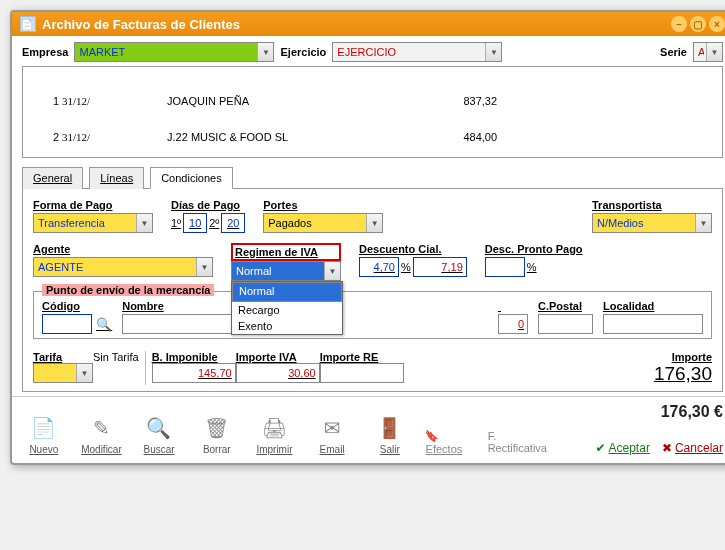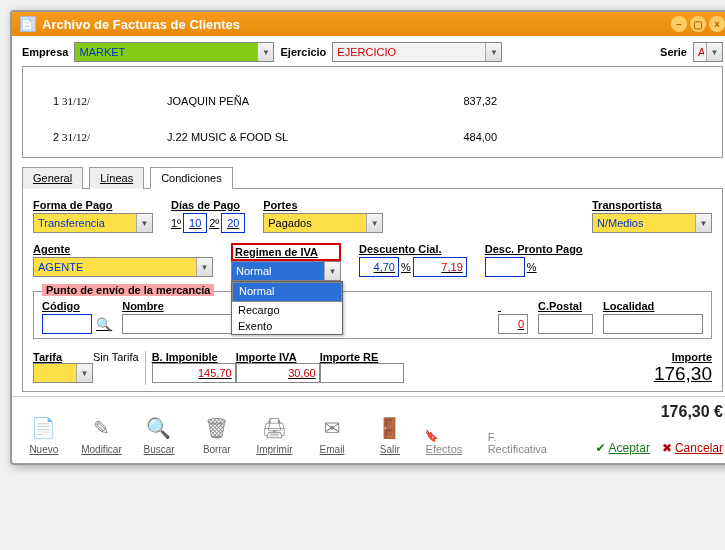--- a/index.html
+++ b/index.html
@@ -47,21 +47,21 @@
   .mag { color: #d68f00; font-size: 13px; margin-left: 2px; cursor: pointer; }
   .highlight-box { border: 2px solid #d40000; padding: 1px 2px; }
   .dropdown-open { position: absolute; border: 1px solid #666; background: #fff; z-index: 50; font-size: 11px; box-shadow: 1px 1px 3px rgba(0,0,0,0.3); }
   .dropdown-open .opt { padding: 2px 6px; cursor: pointer; }
   .dropdown-open .opt.sel { background: #2a6fd6; color: #fff; }
   .bottombar { display: flex; align-items: flex-end; padding: 6px 10px 8px; border-top: 1px solid #ccc; gap: 14px; font-size: 10px; color: #555; }
   .tbtn { display: flex; flex-direction: column; align-items: center; gap: 2px; cursor: pointer; width: 48px; }
   .tbtn .ico { width: 28px; height: 28px; display: flex; align-items: center; justify-content: center; font-size: 20px; color: #888; }
   .tbtn .lbl .u { text-decoration: underline; }
   .spacer { flex: 1; }
-  .extra-links { font-size: 11px; color: #888; display: flex; gap: 14px; align-items: center; }
+  .extra-links { font-size: 11px; color: #888; display: flex; gap: 14px; align-items: flex-start; }
   .extra-links .u { text-decoration: underline; }
   .total-right { font-size: 16px; font-weight: bold; color: #222; }
   .action-buttons { display: flex; gap: 12px; margin-left: 16px; align-items: center; font-size: 12px; }
   .accept { color: #1a7a1a; display: flex; align-items: center; gap: 3px; cursor: pointer; }
   .cancel { color: #b00; display: flex; align-items: center; gap: 3px; cursor: pointer; }
   .totrow { display:flex; align-items:flex-start; margin-top:12px;}
   .tot-input { width:84px; }
   .tot-label { font-weight:bold; font-size:11px; }
 </style>
 </head>

